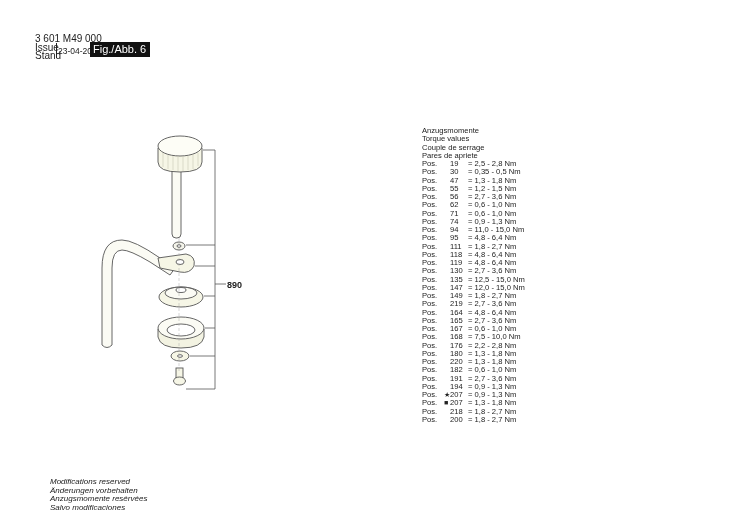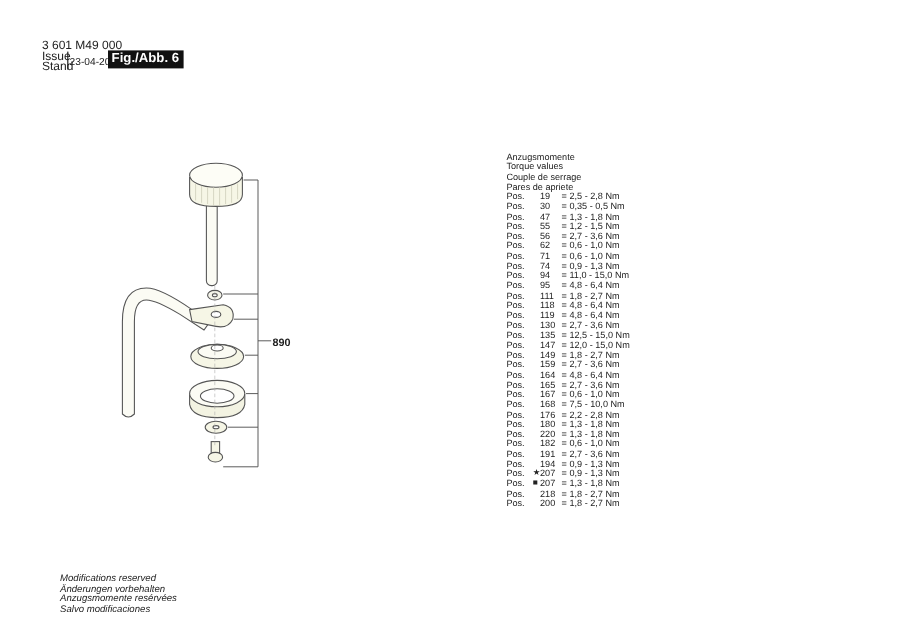--- a/index.html
+++ b/index.html
@@ -3,21 +3,21 @@
 <meta charset="utf-8">
 <style>
   html, body { margin:0; padding:0; }
   body { width:750px; height:530px; background:#ffffff; position:relative; overflow:hidden;
          font-family:"Liberation Sans", sans-serif; color:#222; }
   .abs { position:absolute; }
   .partno { left:35px; top:33px; font-size:10px; }
   .issue { left:35px; top:44px; font-size:10px; line-height:8px; }
   .brace { left:53px; top:43px; width:3px; height:15px; border-right:1px solid #222; }
   .date { left:58px; top:46px; font-size:8.5px; }
-  .figbox { left:90px; top:42px; background:#111; color:#fff; font-weight:bold; font-size:11px;
+  .figbox { left:90px; top:42px; background:#111; color:#fff; font-weight:normal; font-size:11px;
             padding:1px 4px 1px 3px; line-height:13px; }
   .torque { left:422px; top:127px; font-size:7.6px; line-height:8.25px; }
   .torque .row { display:flex; white-space:nowrap; }
   .torque .pos { width:22px; }
   .torque .mark { width:6px; font-size:7px; }
   .torque .num { width:15px; margin-right:3px; }
   .footer { left:50px; top:478px; font-size:8px; line-height:8.6px;font-style:italic; }
   svg { position:absolute; left:0; top:0; }
 </style>
 </head>
@@ -193,21 +193,21 @@
       </div>
       <div class="row">
         <span class="pos">Pos.</span>
         <span class="mark"></span>
         <span class="num">149</span>
         <span class="val">= 1,8 - 2,7  Nm</span>
       </div>
       <div class="row">
         <span class="pos">Pos.</span>
         <span class="mark"></span>
-        <span class="num">159</span>
+        <span class="num">219</span>
         <span class="val">= 2,7 - 3,6  Nm</span>
       </div>
       <div class="row">
         <span class="pos">Pos.</span>
         <span class="mark"></span>
         <span class="num">164</span>
         <span class="val">= 4,8 - 6,4  Nm</span>
       </div>
       <div class="row">
         <span class="pos">Pos.</span>

